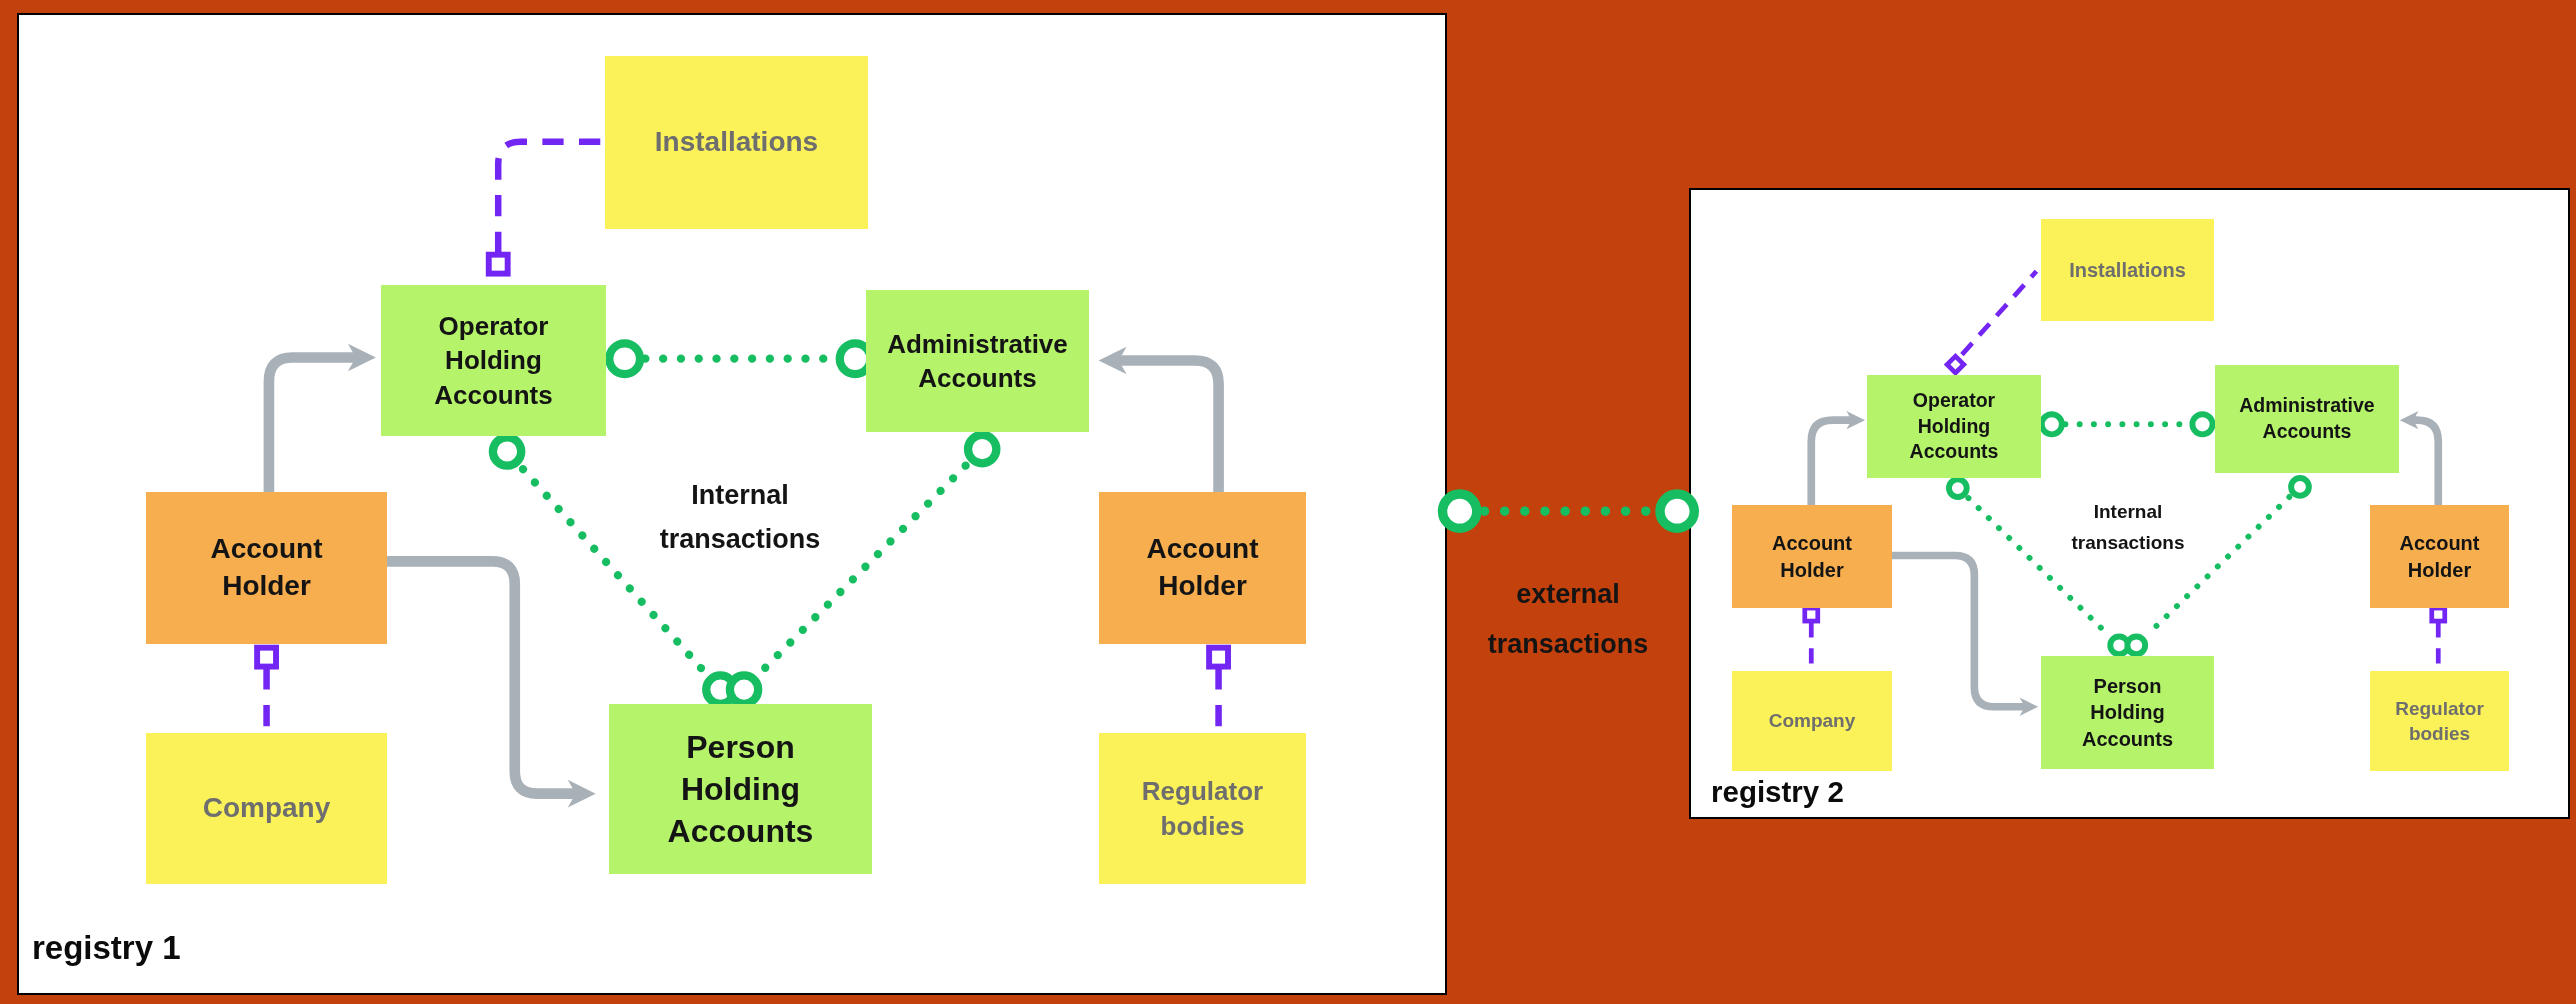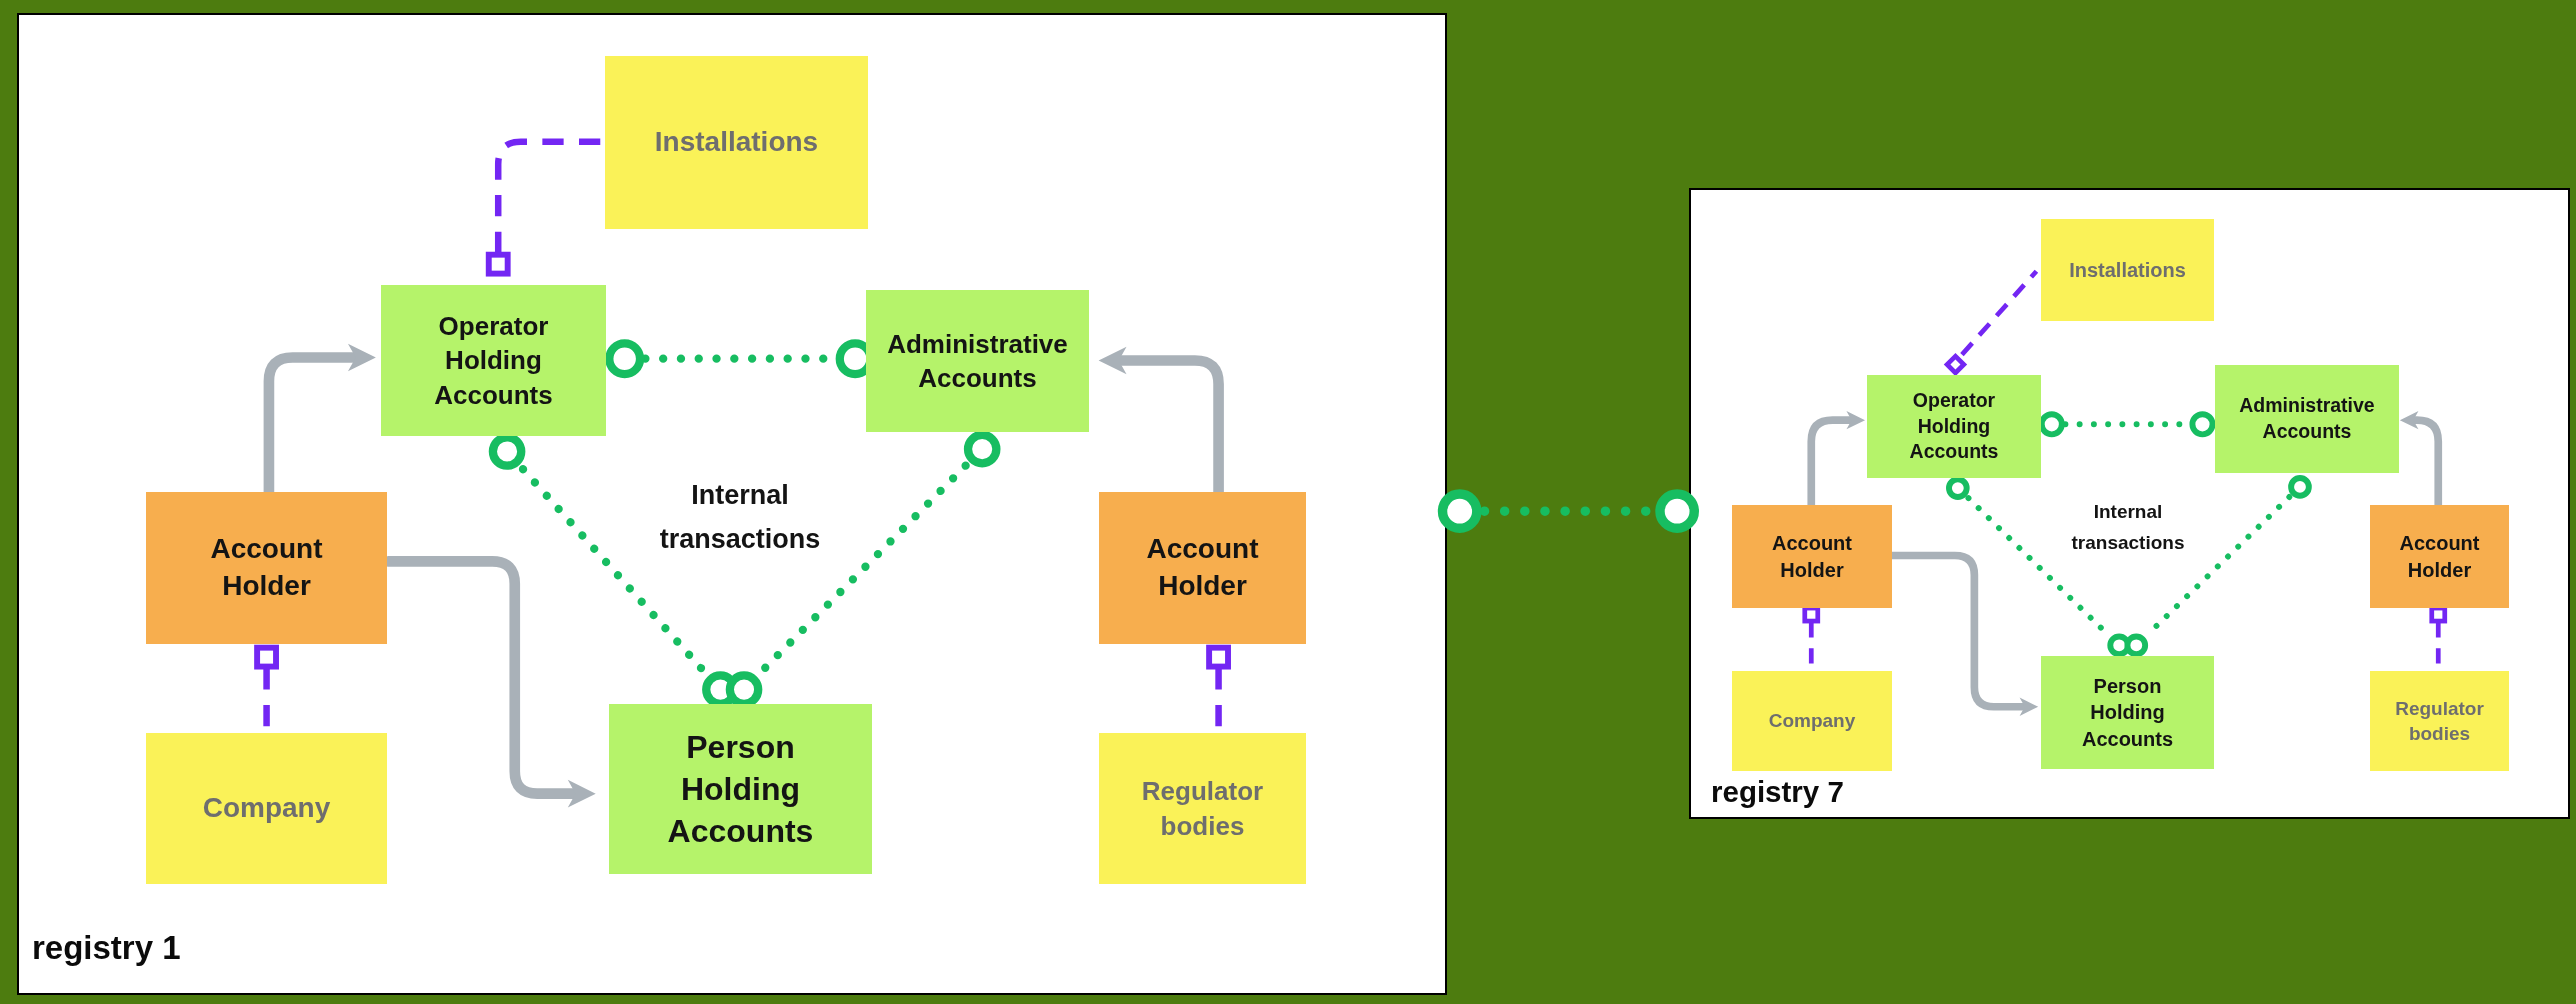--- a/index.html
+++ b/index.html
@@ -1,17 +1,17 @@
 <!DOCTYPE html>
 <html style="font-size:9.5px"><head>
 <meta charset="utf-8">
 <style>
   html,body{margin:0;padding:0;background:#ffffff;}
   .stage{
-    position:relative;width:2576px;height:1004px;background:#4d7c0f;
+    position:relative;width:2576px;height:1004px;background:#c2410c;
     font-family:"Liberation Sans", sans-serif;font-weight:700;overflow:hidden;
   }
   .registry-frame{
     position:absolute;background:#ffffff;border:2.4px solid #000000;box-sizing:border-box;
   }
   #registry1-frame{left:16.5px;top:13px;width:1430px;height:982px;}
   #registry2-frame{left:1689px;top:188px;width:881px;height:631px;}
   .node{
     position:absolute;display:flex;align-items:center;justify-content:center;
     text-align:center;box-sizing:border-box;line-height:1.32;
@@ -138,26 +138,27 @@
   <div class="node green" id="r1-operator">Operator Holding Accounts</div>
   <div class="node green" id="r1-admin">Administrative Accounts</div>
   <div class="node orange" id="r1-account-left">Account Holder</div>
   <div class="node orange" id="r1-account-right">Account Holder</div>
   <div class="node green" id="r1-person">Person Holding Accounts</div>
   <div class="node yellow" id="r1-company">Company</div>
   <div class="node yellow" id="r1-regulator">Regulator bodies</div>
   <div class="note" id="r1-internal">Internal transactions</div>
   <div class="lbl" id="r1-label">registry 1</div>
 
+  <div class="note" id="external-label">external transactions</div>
 
   <div class="node yellow" id="r2-installations">Installations</div>
   <div class="node green" id="r2-operator">Operator Holding Accounts</div>
   <div class="node green" id="r2-admin">Administrative Accounts</div>
   <div class="node orange" id="r2-account-left">Account Holder</div>
   <div class="node orange" id="r2-account-right">Account Holder</div>
   <div class="node green" id="r2-person">Person Holding Accounts</div>
   <div class="node yellow" id="r2-company">Company</div>
   <div class="node yellow" id="r2-regulator">Regulator bodies</div>
   <div class="note" id="r2-internal">Internal transactions</div>
-  <div class="lbl" id="r2-label">registry 7</div>
+  <div class="lbl" id="r2-label">registry 2</div>
 
 </div>
 
 
 </body></html>

